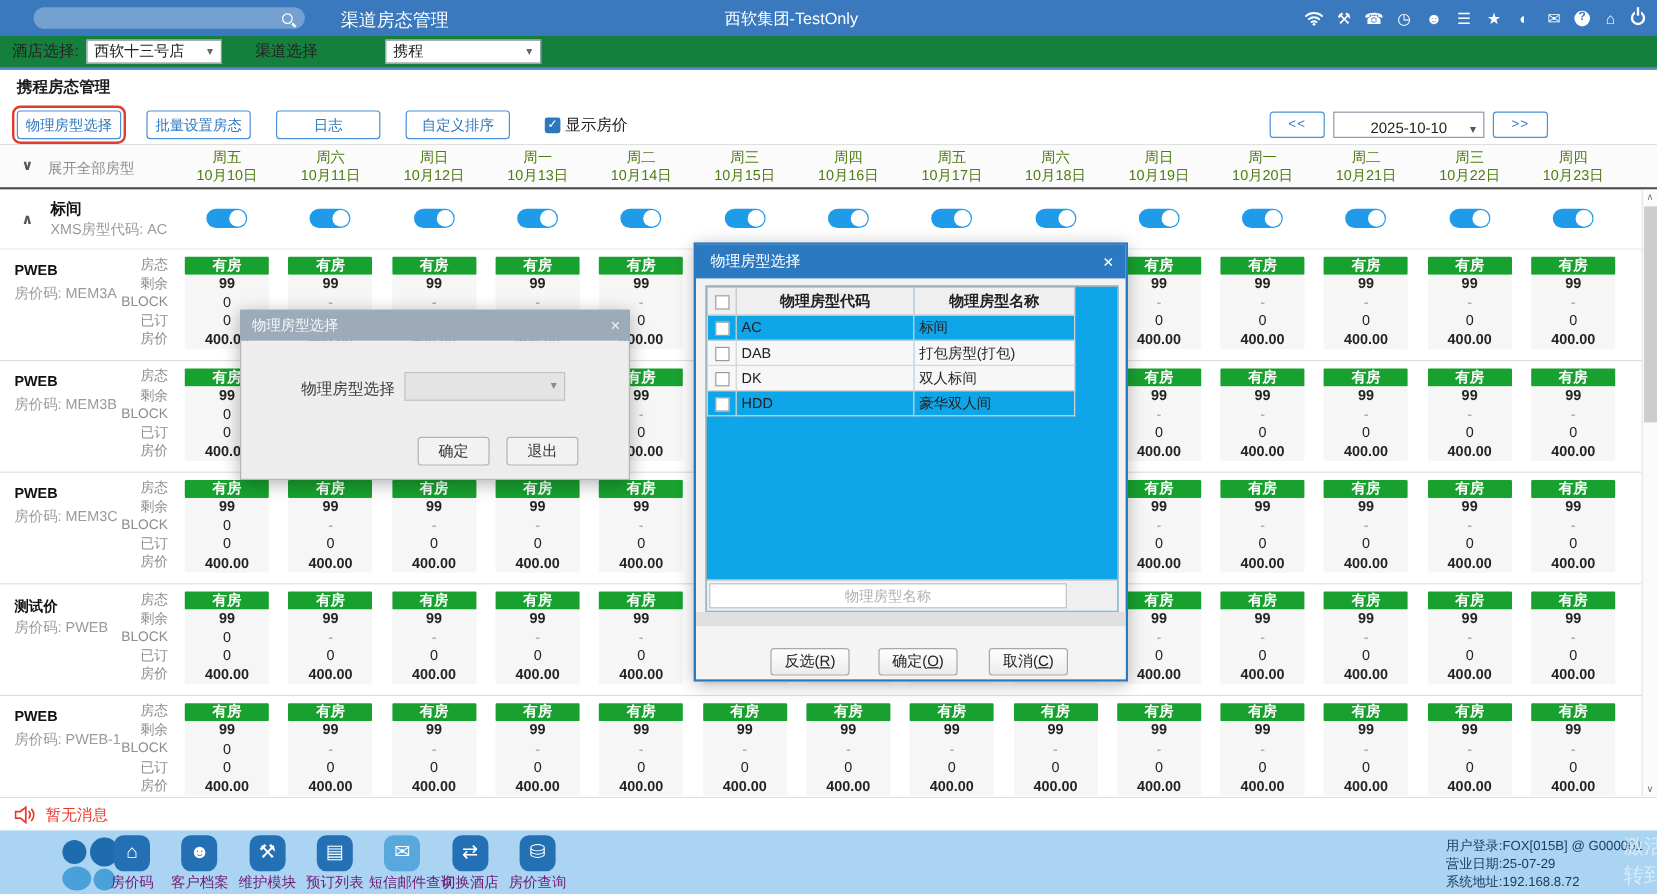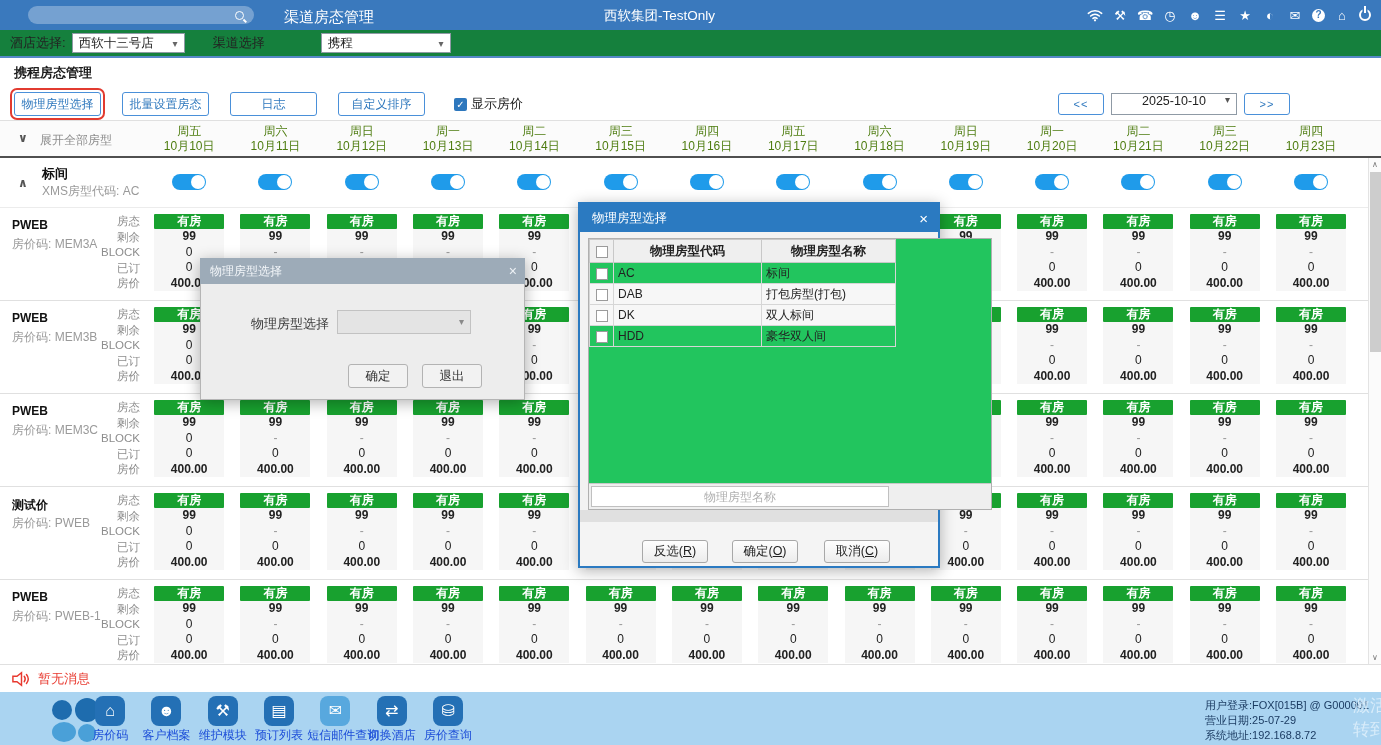--- a/index.html
+++ b/index.html
@@ -27,21 +27,21 @@
   .tabzone{height:30px;display:flex;align-items:center;padding-left:14px}
   .tabtitle{font-size:13px;font-weight:bold;color:#1c1c1c}
   .toolbar{height:33px;border-bottom:1px solid #e0e0e0;display:flex;align-items:center;padding-left:14px;position:relative}
   .btn-outline{min-width:87px;height:24px;background:#fff;border:1px solid #4a90d9;color:#2d77bd;border-radius:3px;font-size:12px;margin-right:21px;text-align:center;line-height:22px;cursor:pointer}
   .btn-outline.annotated{position:relative}
   .btn-outline.annotated::after{content:"";position:absolute;left:-5px;top:-5px;right:-5px;bottom:-5px;border:2px solid #e23b30;border-radius:7px;pointer-events:none}
   .cb{width:13px;height:13px;background:#2d77bd;border-radius:2px;color:#fff;font-size:10px;line-height:13px;text-align:center;display:inline-block;margin-right:4px;flex:none}
   .cb-label{font-size:13px}
   .datenav{margin-left:auto;margin-right:91px;display:flex;align-items:center}
   .btn-nav{width:46px;height:22px;background:#fff;border:1px solid #4a90d9;color:#2d77bd;border-radius:3px;font-size:11px;line-height:20px;text-align:center;cursor:pointer;letter-spacing:1px}
-  .datesel{width:126px;height:22px;border:1px solid #8f9aa5;margin:0 7px;display:flex;align-items:flex-start;justify-content:center;font-size:12.5px;position:relative;cursor:pointer}
+  .datesel{width:126px;height:22px;border:1px solid #8f9aa5;margin:0 7px;display:flex;align-items:flex-end;justify-content:center;font-size:12.5px;position:relative;cursor:pointer}
   .datesel .arr{position:absolute;right:6px;color:#555;font-size:10px}
   
   .grid-header{height:37px;background:#fbfbfb;border-bottom:2px solid #4f4f4f;position:relative}
   .chev{position:absolute;left:18px;font-size:12px;font-weight:bold;color:#555;cursor:pointer}
   .gh-chev{top:10px}
   .gh-label{position:absolute;left:40px;top:11px;color:#8d8d8d;font-size:12px}
   .grid-cols{position:absolute;left:146px;top:0;display:flex}
   .col{width:86.3px;flex:none;text-align:center}
   .hdr .col{padding-top:3px;line-height:15px;font-size:12px;color:#4d7c0f}
   .grid-body{position:relative;height:506px;overflow:hidden;background:#fff}
@@ -69,38 +69,38 @@
   
   .msgbar{height:28px;border-top:1px solid #e0e0e0;display:flex;align-items:center;padding-left:12px;background:#fff}
   .msg-text{color:#e8392f;font-size:13px;margin-left:7px}
   .taskbar{height:55px;background:#aad4f1;position:relative}
   .logo{position:absolute;left:52px;top:6px;width:48px;height:44px}
   .logo span{position:absolute;border-radius:50%}
   .apps{position:absolute;left:82px;top:4px;display:flex}
   .appi{width:56.3px;flex:none;text-align:center;cursor:pointer}
   .tile{width:30px;height:30px;border-radius:8px;background:#2470b5;color:#fff;font-size:16px;line-height:30px;display:inline-block}
   .tile.light{background:#58a8de}
-  .appi .lbl{font-size:12px;color:#1d4ed8;white-space:nowrap;margin-top:1px}
+  .appi .lbl{font-size:12px;color:#701a75;white-space:nowrap;margin-top:1px}
   .userinfo{position:absolute;left:1205px;top:6px;font-size:11px;color:#1c3c63;line-height:15px}
   .userinfo .ul{display:inline-block}
   .watermark{position:absolute;left:1353px;top:2px;font-size:17px;color:#d8ecfa;line-height:24px;white-space:nowrap}
   
   .dlg{position:absolute;box-shadow:0 3px 14px rgba(0,0,0,.3)}
   .dlg-small{left:200px;top:258px;width:325px;height:142px;z-index:40}
   .ds-title{height:26px;background:#9dabb8;color:#f3f6f9;font-size:12px;display:flex;align-items:center;padding:0 8px 0 10px}
   .ds-title .x{margin-left:auto;font-size:14px;color:#eef2f6;cursor:pointer}
   .ds-body{height:116px;background:#ededed;border:1px solid #b5b5b5;border-top:none;position:relative}
   .ds-label{position:absolute;left:50px;top:31px;font-size:13px;color:#3a3a3a}
   .ds-field{position:absolute;left:136px;top:26px;width:134px;height:24px;background:#e4e4e4;border:1px solid #c2c2c2;cursor:pointer}
   .ds-field .arr{position:absolute;right:6px;top:5px;color:#8a8a8a;font-size:10px}
   .btn-plain{position:absolute;height:24px;background:#f2f2f2;border:1px solid #b3b3b3;border-radius:3px;font-size:12.5px;color:#333;text-align:center;line-height:22px;cursor:pointer}
   .dlg-big{left:578px;top:202px;width:362px;height:366px;z-index:50;border:2px solid #2b7ac1;background:#f2f2f2}
   .db-title{height:28px;background:#2b7ac1;color:#fff;font-size:12.5px;display:flex;align-items:center;padding:0 10px 0 12px}
   .db-title .x{margin-left:auto;font-size:15px;cursor:pointer}
-  .db-panel{position:absolute;left:8px;top:34px;width:404px;height:272px;background:#22c55e;border:1px solid #b0b0b0}
+  .db-panel{position:absolute;left:8px;top:34px;width:344px;height:272px;background:#0ea5e9;border:1px solid #b0b0b0}
   table.rt{border-collapse:collapse;width:307px}
   table.rt th{height:23px;background:#efefef;border:1px solid #c8c8c8;font-size:12.5px;font-weight:bold;color:#222}
   table.rt td{height:21px;border:1px solid #d6d6d6;font-size:12px;padding-left:4px}
   table.rt tr.even td{background:#f7f7f7}
   .cbc{width:24px;text-align:center;padding-left:0!important}
   .cb2{width:12px;height:12px;border:1px solid #9b9b9b;background:#fff;display:inline-block;vertical-align:middle;cursor:pointer}
   .db-filter{position:absolute;left:0;right:0;bottom:0;height:26px;border-top:1px solid #c8c8c8;background:#efefef}
   .db-filter input{position:absolute;left:2px;top:2px;width:298px;height:21px;border:1px solid #c0c0c0;text-align:center;font-size:12px;outline:none}
   .db-filter input::placeholder{color:#b0b0b0}
   .db-strip{position:absolute;left:0;right:0;top:306px;height:12px;background:#e0e0e0}

